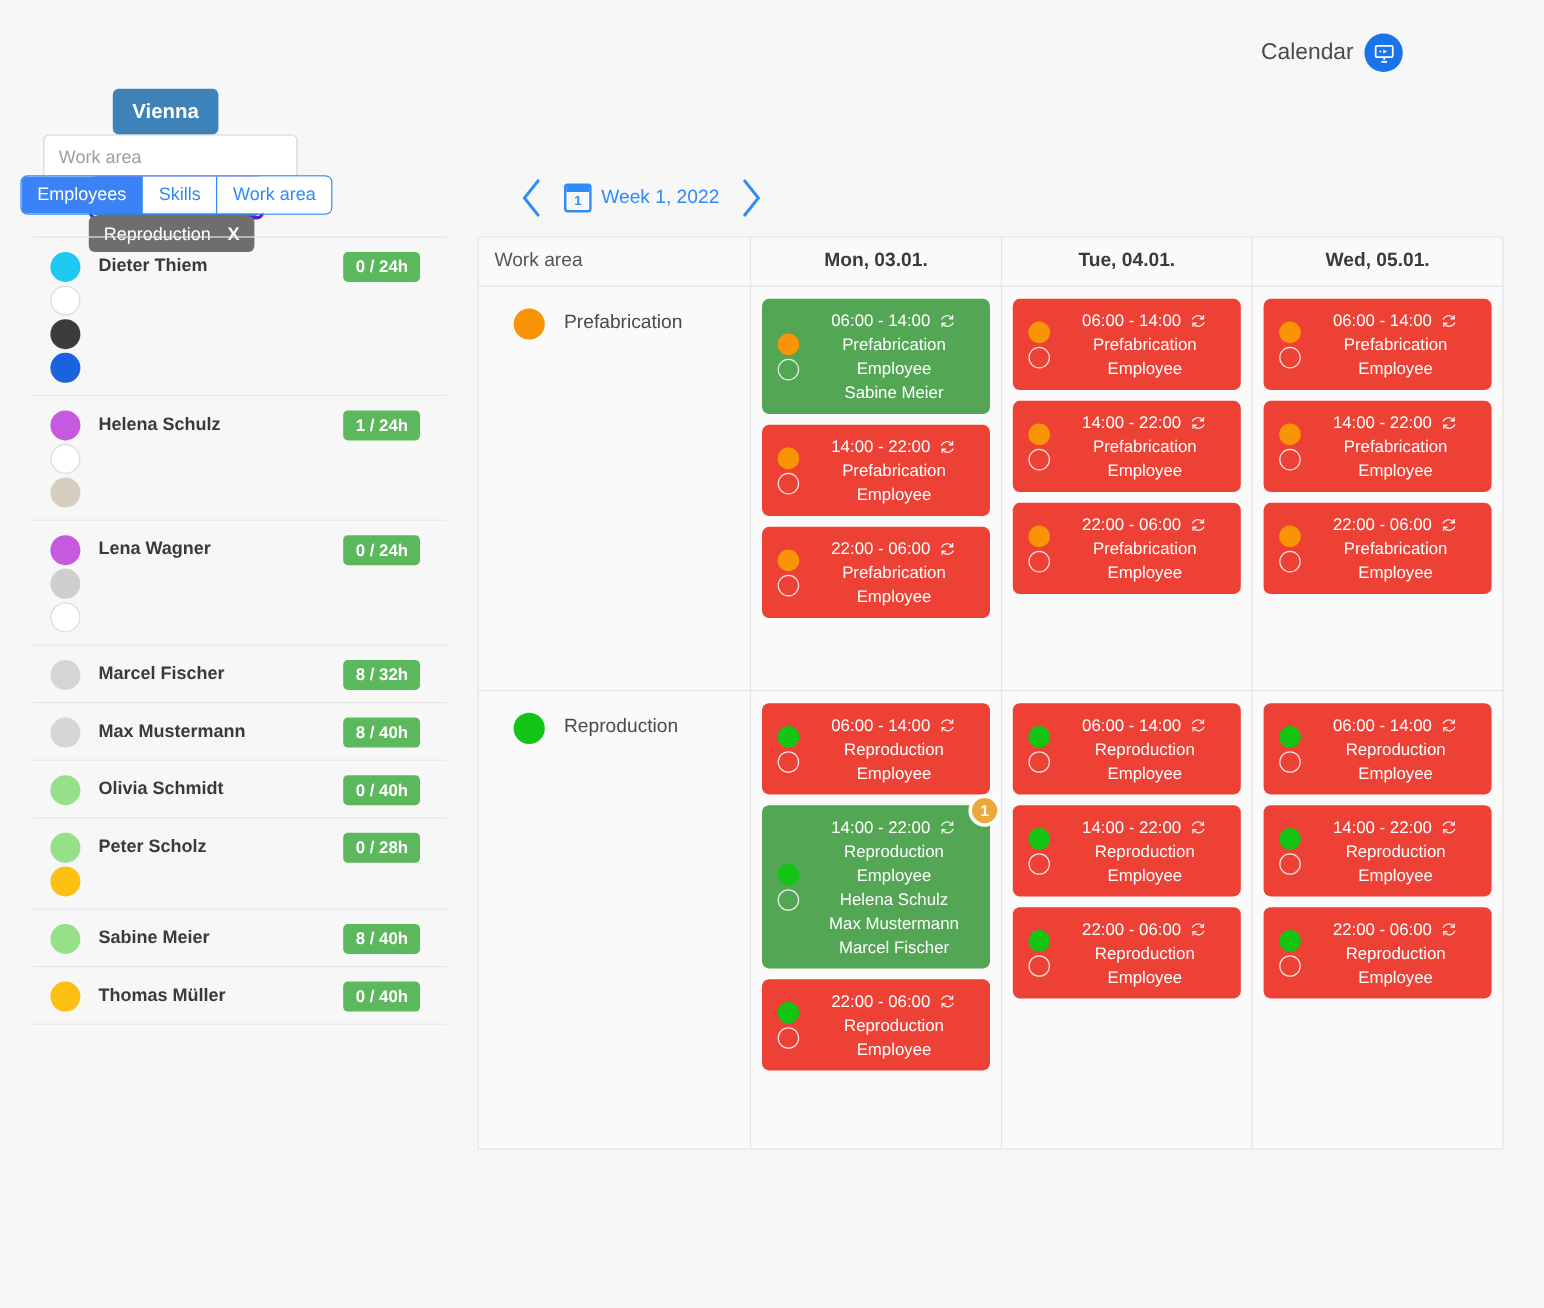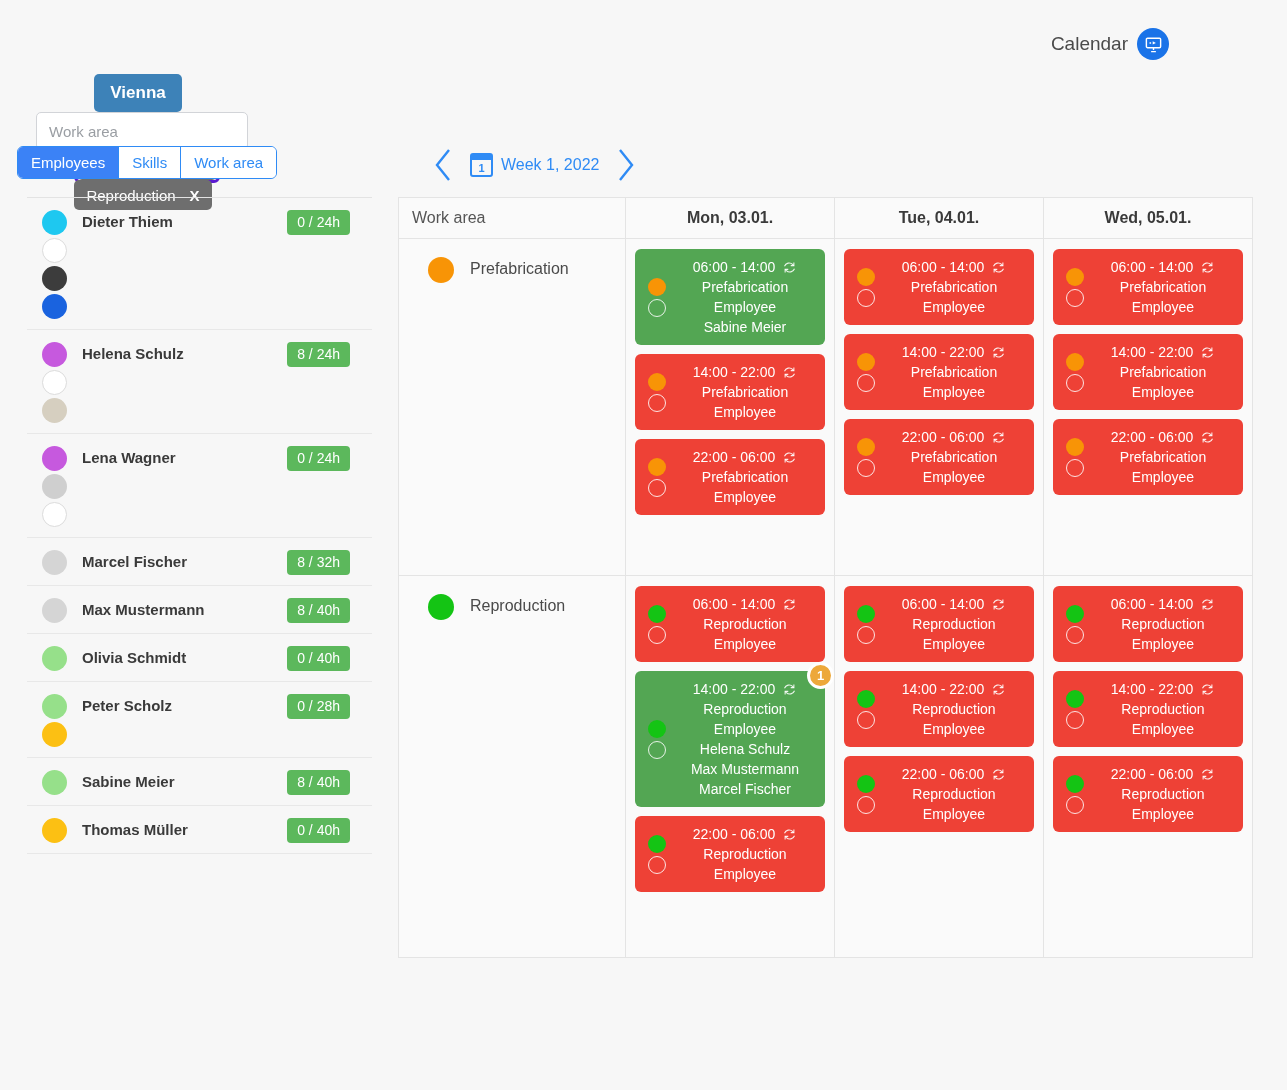--- a/index.html
+++ b/index.html
@@ -74,21 +74,21 @@
     display: flex; align-items: flex-start; padding: 12px 0 10px 0;
   }
   .dots { width: 55px; display: flex; flex-direction: column; align-items: center; gap: 3px; }
   .dot { width: 25px; height: 25px; border-radius: 50%; flex: none; }
   .dot.hollow { background: #fff; border: 1px solid #dcdcdc; }
   .emp-name {
     font-size: 15px; font-weight: bold; color: #3a3a3a;
     padding-top: 3px; flex: 1;
   }
   .hours-badge {
-    background: #5cb85c; color: #fff; font-size: 14px; font-weight: normal;
+    background: #5cb85c; color: #fff; font-size: 14px; font-weight: bold;
     border-radius: 4px; padding: 4px 10px; height: 25px; line-height: 17px;
     margin-right: 22px; white-space: nowrap;
   }
 
   
   .weeknav {
     position: absolute; left: 430px; top: 146px;
     display: flex; align-items: center; gap: 14px;
   }
   .chev { cursor: pointer; display: flex; }
@@ -203,21 +203,21 @@
         <div class="emp-name">Dieter Thiem</div>
         <div class="hours-badge">0 / 24h</div>
       </div>
       <div class="emp-row">
         <div class="dots">
           <span class="dot" style="background: rgb(198, 89, 222);"></span>
           <span class="dot hollow"></span>
           <span class="dot" style="background: rgb(214, 207, 192);"></span>
         </div>
         <div class="emp-name">Helena Schulz</div>
-        <div class="hours-badge">8 / 24h</div>
+        <div class="hours-badge">1 / 24h</div>
       </div>
       <div class="emp-row">
         <div class="dots">
           <span class="dot" style="background: rgb(198, 89, 222);"></span>
           <span class="dot" style="background: rgb(207, 207, 207);"></span>
           <span class="dot hollow"></span>
         </div>
         <div class="emp-name">Lena Wagner</div>
         <div class="hours-badge">0 / 24h</div>
       </div>

